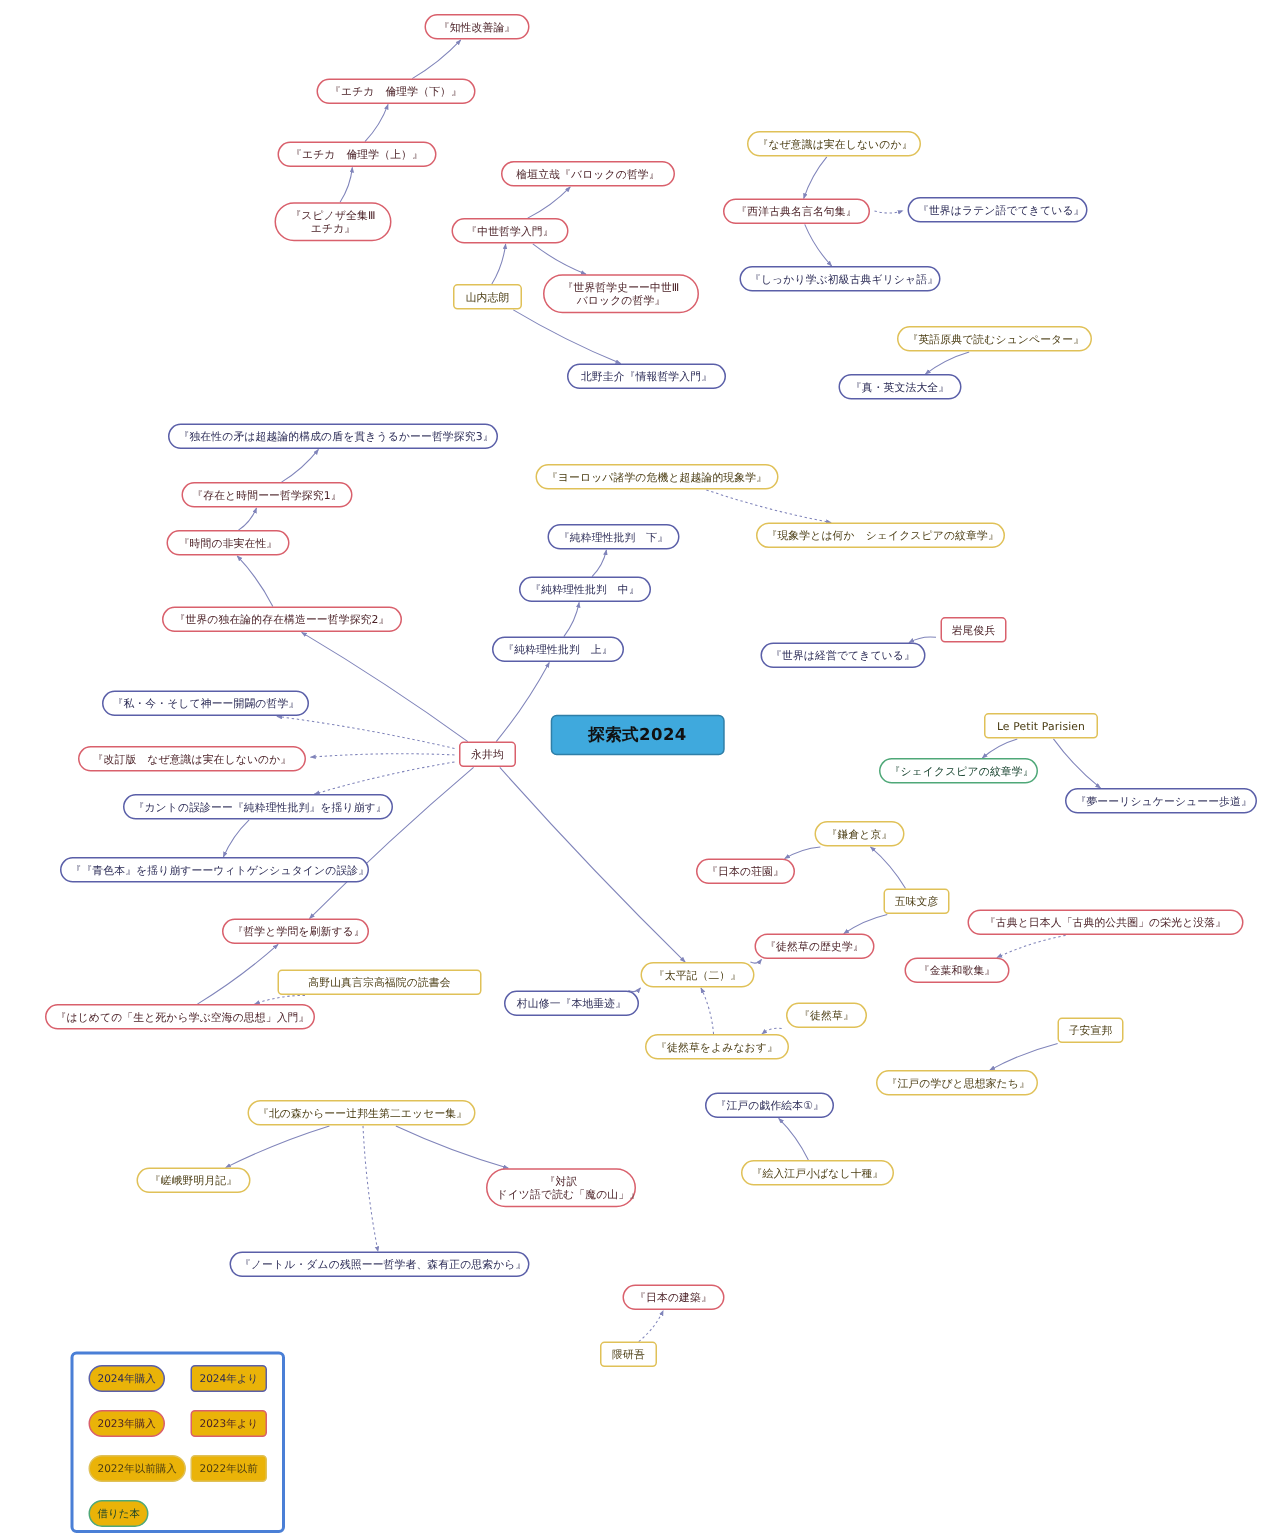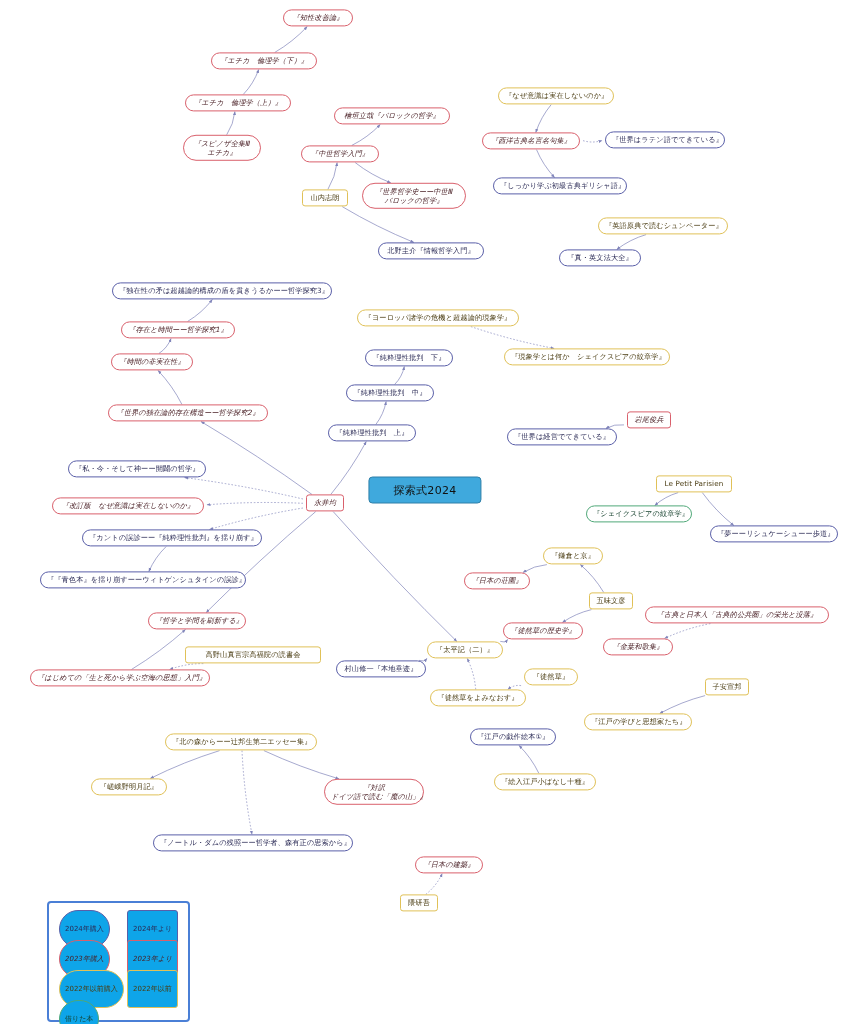--- a/index.html
+++ b/index.html
@@ -38,37 +38,37 @@
     line-height: 1.28;
     text-align: center;
     white-space: pre;
     padding: 3px 6px;
     letter-spacing: 0.1px;
     color: #222222;
     z-index: 5;
   }
   
   .c-blue   { border-color: #5a5fa8; color: #2a2a55; }
-  .c-red    { border-color: #d9606c; color: #4a2026; font-style: italic; }
+  .c-red    { border-color: #d9606c; color: #4a2026; }
   .c-yellow { border-color: #e0c158; color: #4a3c12; }
   .c-green  { border-color: #4fa878; color: #14402c; }
 
   .node.pill  { border-radius: 999px; }
   .node.rect  { border-radius: 3px; }
 
   
   #title-badge {
     position: absolute;
     transform: translate(-50%, -50%);
     background: #3fa9dd;
     border: 1px solid #2f7fa8;
     border-radius: 4px;
     color: #111111;
     font-size: 11px;
-    font-weight: normal;
+    font-weight: bold;
     padding: 5px 24px;
     letter-spacing: 0.3px;
     z-index: 6;
   }
 
   
   #legend {
     position: absolute;
     left: 47px;
     top: 901px;
@@ -82,23 +82,23 @@
   #legend .lg-grid {
     position: relative;
     width: 100%;
     height: 100%;
   }
   .lg-item {
     position: absolute;
     box-sizing: border-box;
     border: 1px solid #888;
     border-radius: 999px;
-    background: #0ea5e9;
+    background: #eab308;
     font-size: 7px;
-    padding: 13px 5px;
+    padding: 3px 5px;
     white-space: nowrap;
     text-align: left;
   }
   .lg-item.sq { border-radius: 3px; }
 </style>
 </head>
 <body>
 
 <div id="canvas">
   <svg id="edges" viewBox="0 0 850 1024">

